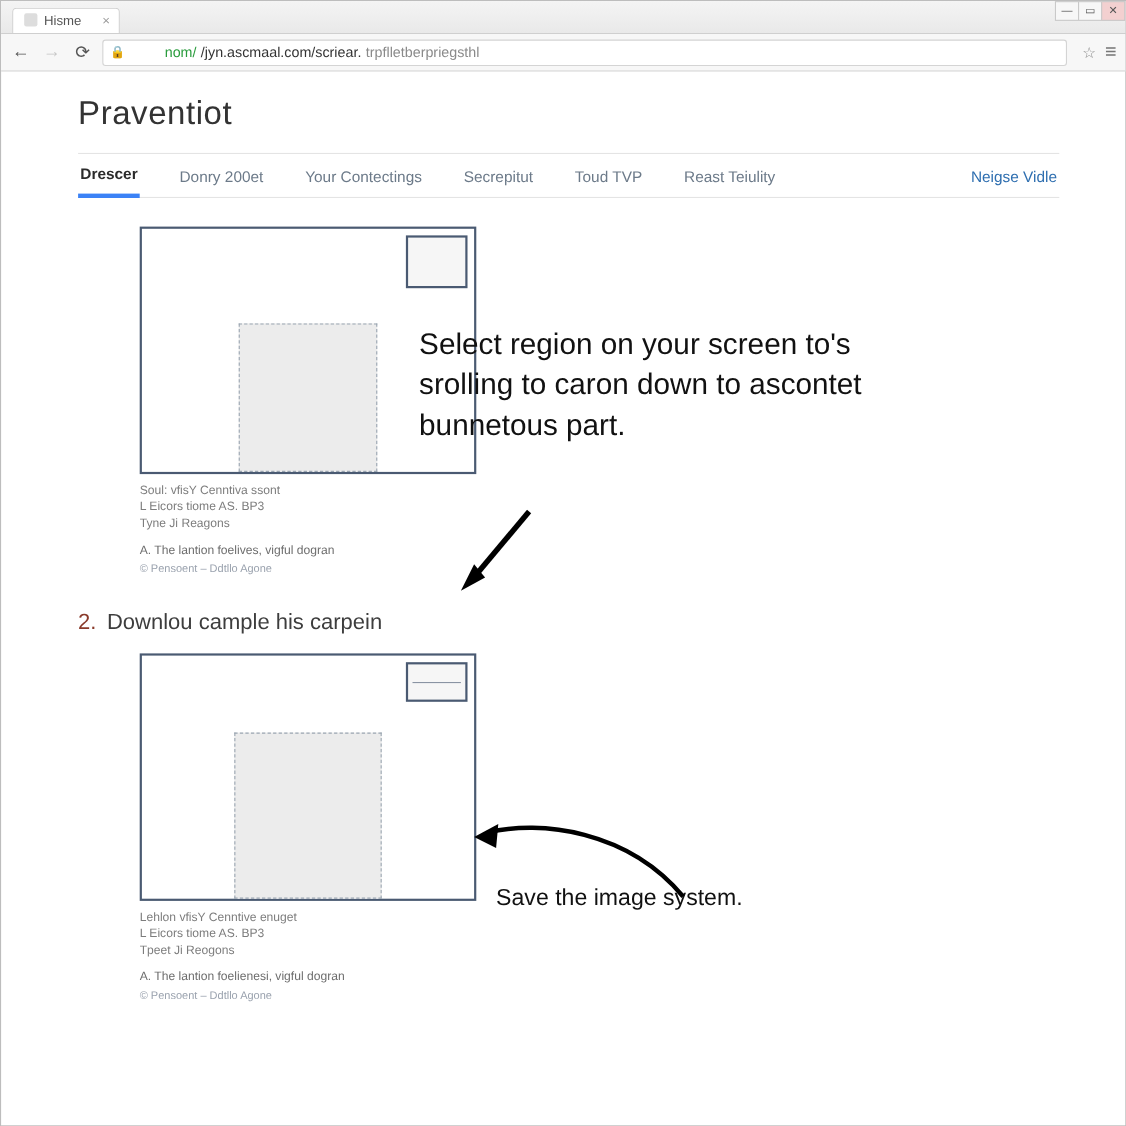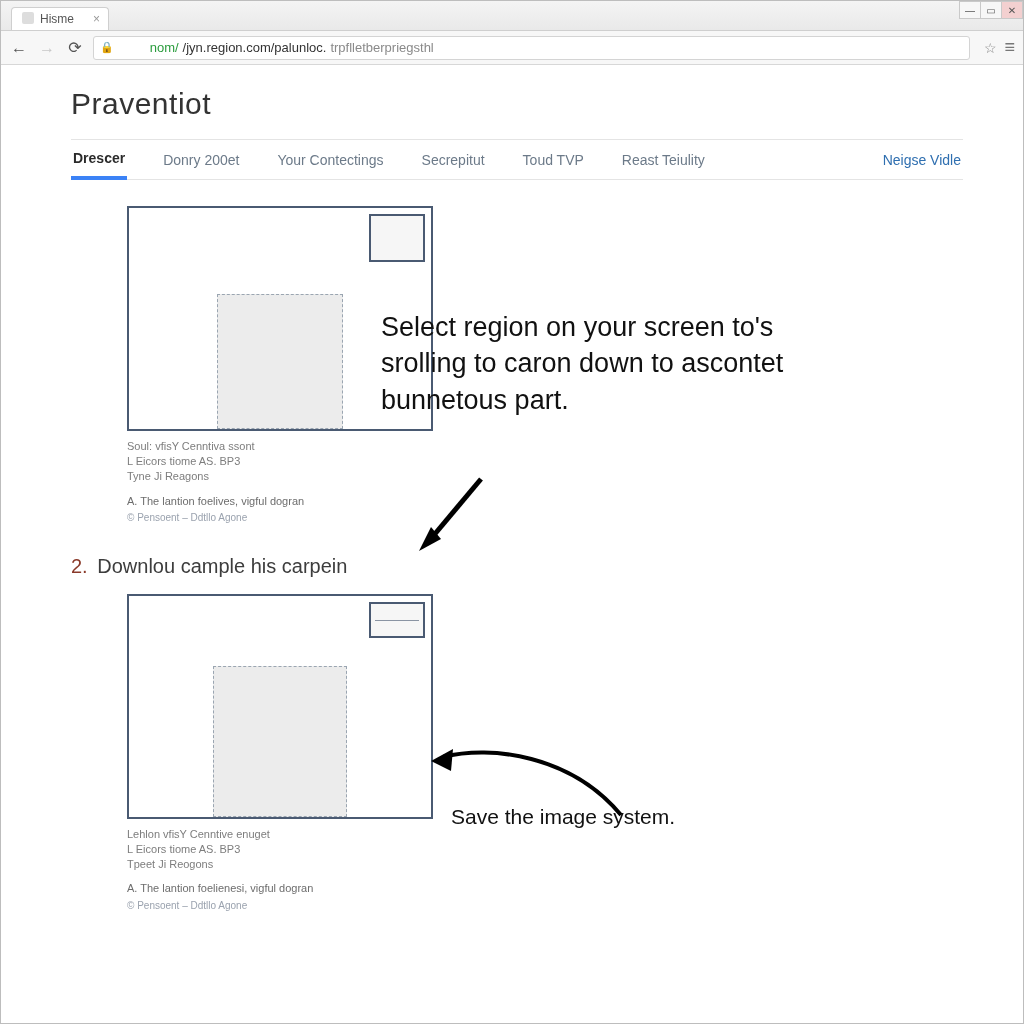--- a/index.html
+++ b/index.html
@@ -36,21 +36,21 @@
   .fig .thumb { position:absolute; top:6px; right:6px; width:56px; height:48px; border:2px solid #4a5a72; background:#f6f6f6; }
   .fig .inner { position:absolute; left:88px; right:88px; top:86px; bottom:0; border:1px dashed #9aa5b1; background:#ececec; }
   .fig.second .thumb { height:36px; }
   .fig.second .thumb::after { content:""; position:absolute; left:4px; right:4px; top:50%; border-top:1px solid #8a94a3; }
   .fig.second .inner { left:84px; right:84px; top:70px; }
   .cap { text-align:left; font-size:11px; color:#7d7d7d; margin-top:8px; line-height:1.35; width:306px; }
   .cap .ln { display:block; }
   .cap .sub { display:block; margin-top:10px; color:#6d6d6d; }
   .cap .meta { display:block; margin-top:3px; color:#9aa2ae; font-size:10px; }
   
-  .anno1 { position:absolute; left:380px; top:244px; width:470px; }
+  .anno1 { position:absolute; left:380px; top:230px; width:470px; }
   .anno1 .txt { font-size:27px; line-height:1.35; color:#111; font-weight:400; }
   .anno1 svg { position:absolute; left:30px; top:160px; }
   .anno2 { position:absolute; left:430px; top:680px; width:480px; }
   .anno2 .txt { font-size:21px; color:#111; font-weight:400; margin-top:60px; margin-left:20px; }
   .anno2 svg { position:absolute; left:-10px; top:-20px; }
 </style>
 </head>
 <body>
 
 <div class="window-frame">
@@ -68,21 +68,21 @@
     </div>
   </div>
 
   <div class="toolbar">
     <div class="nav-btn">←</div>
     <div class="nav-btn disabled">→</div>
     <div class="nav-btn">⟳</div>
     <div class="omnibox">
       <span class="lock">🔒</span>
       <span class="url-start">nom/</span>
-      <span style="color:#333">/jyn.region.com/palunloc.</span>
+      <span style="color:#333">/jyn.ascmaal.com/scriear.</span>
       <span class="url-rest">trpflletberpriegsthl</span>
     </div>
     <span class="star">☆</span>
     <span class="menu">≡</span>
   </div>
 
   <div class="page">
     <div class="brand">Praventiot</div>
 
     <div class="tabsrow">

